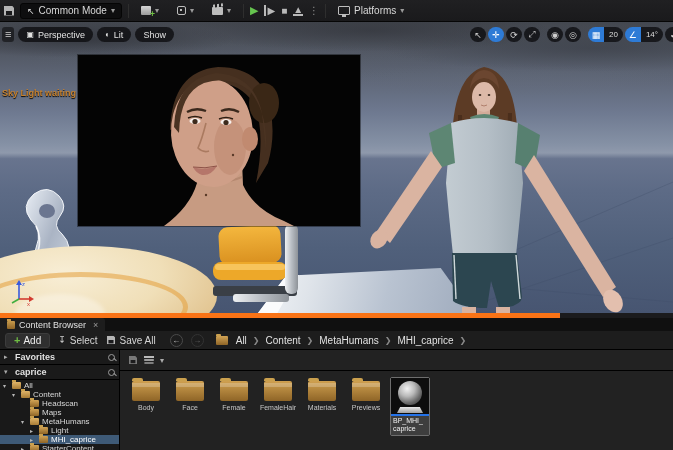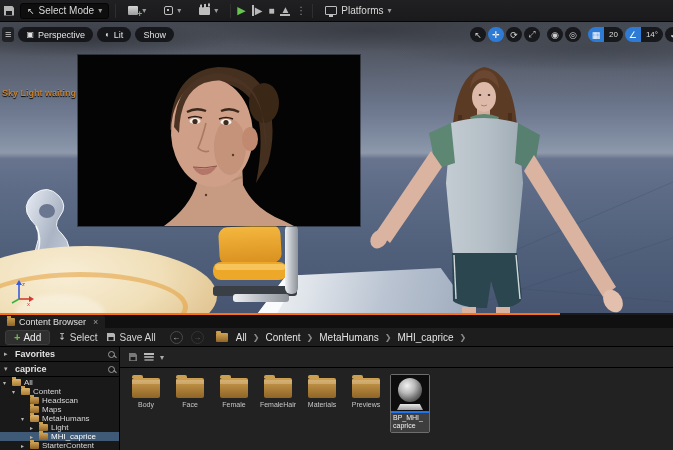--- a/index.html
+++ b/index.html
@@ -56,21 +56,21 @@
   
   #gridlines line { stroke:#3e4c66; stroke-width:.6; opacity:.5; }
 
   
   #portrait { position:absolute; left:78px; top:33px; width:282px; height:171px; z-index:3; box-shadow:0 0 0 1px rgba(0,0,0,.4); }
 
   
   .scene { position:absolute; }
 
   
-  #cb { position:absolute; top:313px; left:0; width:560px; height:137px; background:#222; border-top:2px solid #f97316; color:#cfcfcf; }
+  #cb { position:absolute; top:313px; left:0; width:560px; height:137px; background:#222; border-top:5px solid #f97316; color:#cfcfcf; }
   #cb-tabrow { position:absolute; top:0; left:0; width:673px; height:13px; background:#101010; display:flex; }
   #cb-tab { display:flex; align-items:center; gap:4px; background:#1d1d1d; padding:0 7px; font-size:9px; color:#e0e0e0; border-radius:0 3px 0 0; }
   .cb-tab-icon { width:8px; height:8px; background:linear-gradient(#c79a4b,#8f6527); border-radius:1px; position:relative; }
   .cb-tab-icon::before { content:''; position:absolute; top:-2px; left:0; width:4px; height:2px; background:#c79a4b; }
   #cb-tab-close { color:#9a9a9a; font-size:9px; margin-left:3px; }
   #cb-toolbar { position:absolute; top:13px; left:0; width:673px; height:19px; background:#1d1d1d; border-bottom:1px solid #000;
     display:flex; align-items:center; gap:8px; padding:0 5px; font-size:10px; }
   #add-btn { display:flex; align-items:center; gap:3px; background:#2f2f2f; border:1px solid #3c3c3c; border-radius:3px; height:15px; padding:0 8px; color:#eee; }
   #add-btn .plus { color:#6fbe44; font-weight:bold; font-size:11px; }
   .cb-tool { display:flex; align-items:center; gap:4px; color:#d5d5d5; }
@@ -123,21 +123,21 @@
 </style>
 </head>
 <body>
 
 <div id="stage">
 
   <div id="top-toolbar">
     <span class="disk"></span>
     <div id="select-mode" class="tb-btn">
       <span style="font-size:9px;">↖</span>
-      <span>Select Mode</span>
+      <span>Common Mode</span>
       <span class="chev">▾</span>
     </div>
     <span class="tb-sep"></span>
     <div class="tb-btn">
       <span class="icon-cube"></span>
       <span class="chev">▾</span>
     </div>
     <div class="tb-btn">
       <span class="icon-bp"></span>
       <span class="chev">▾</span>

